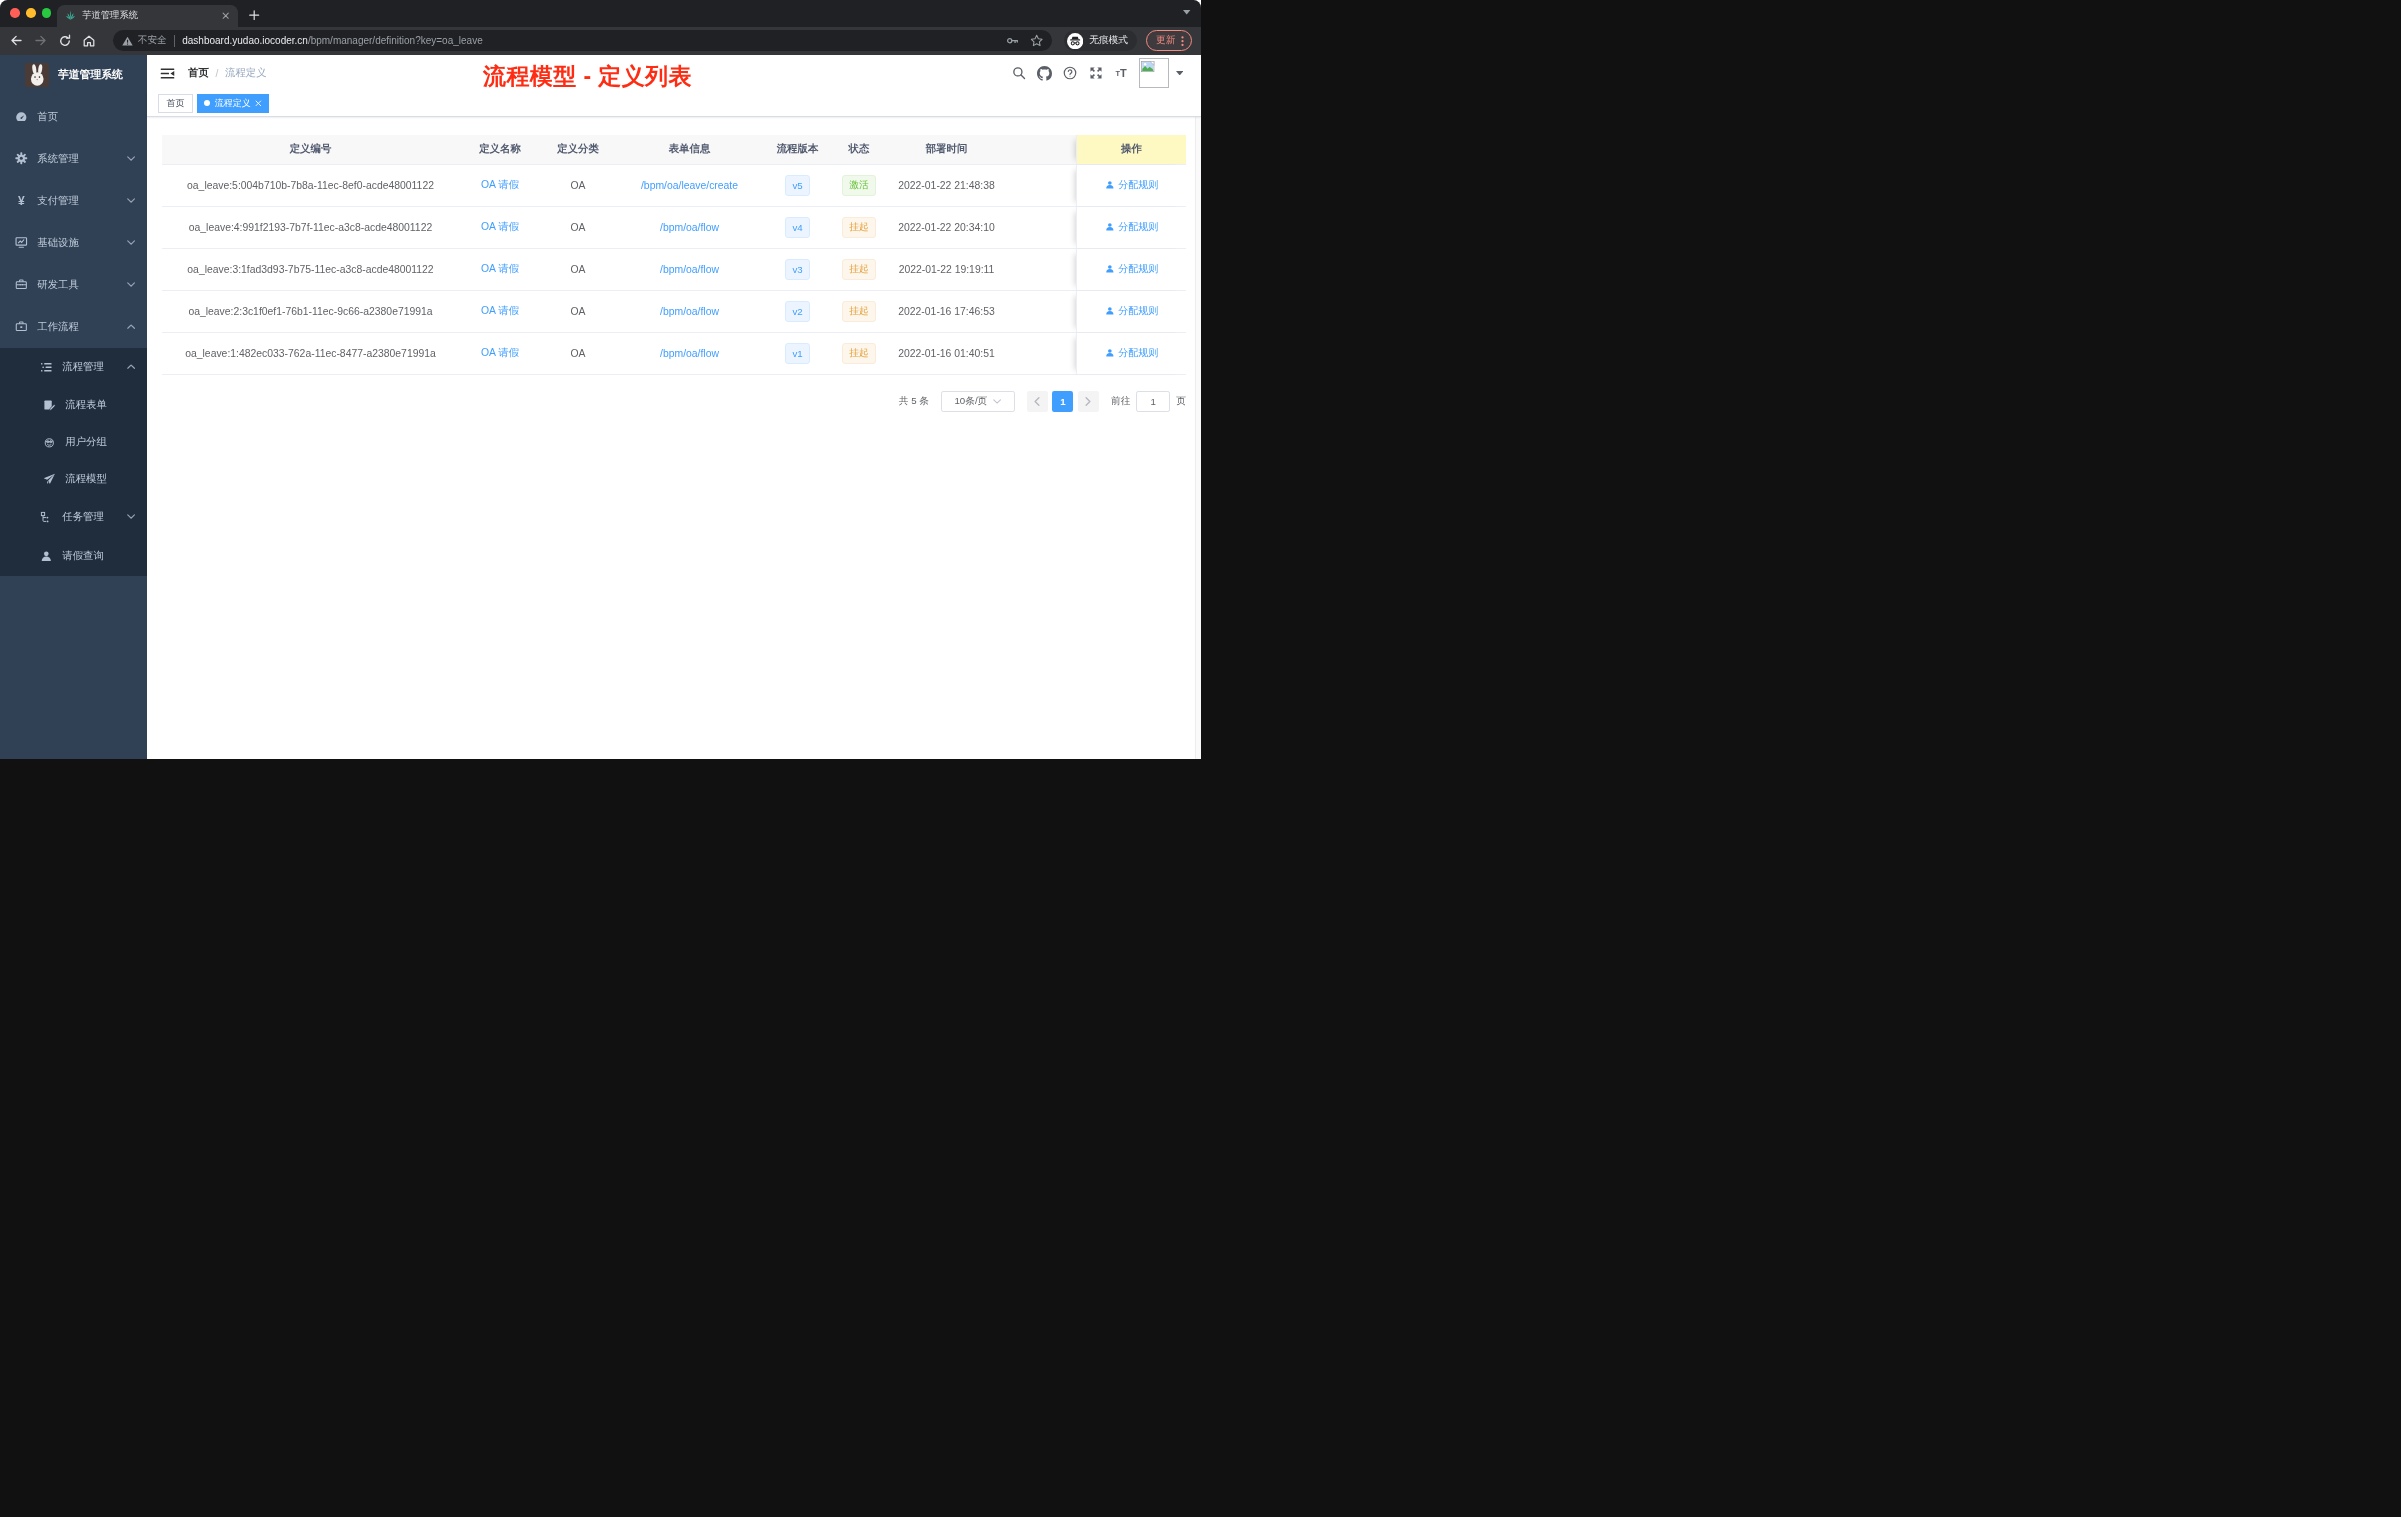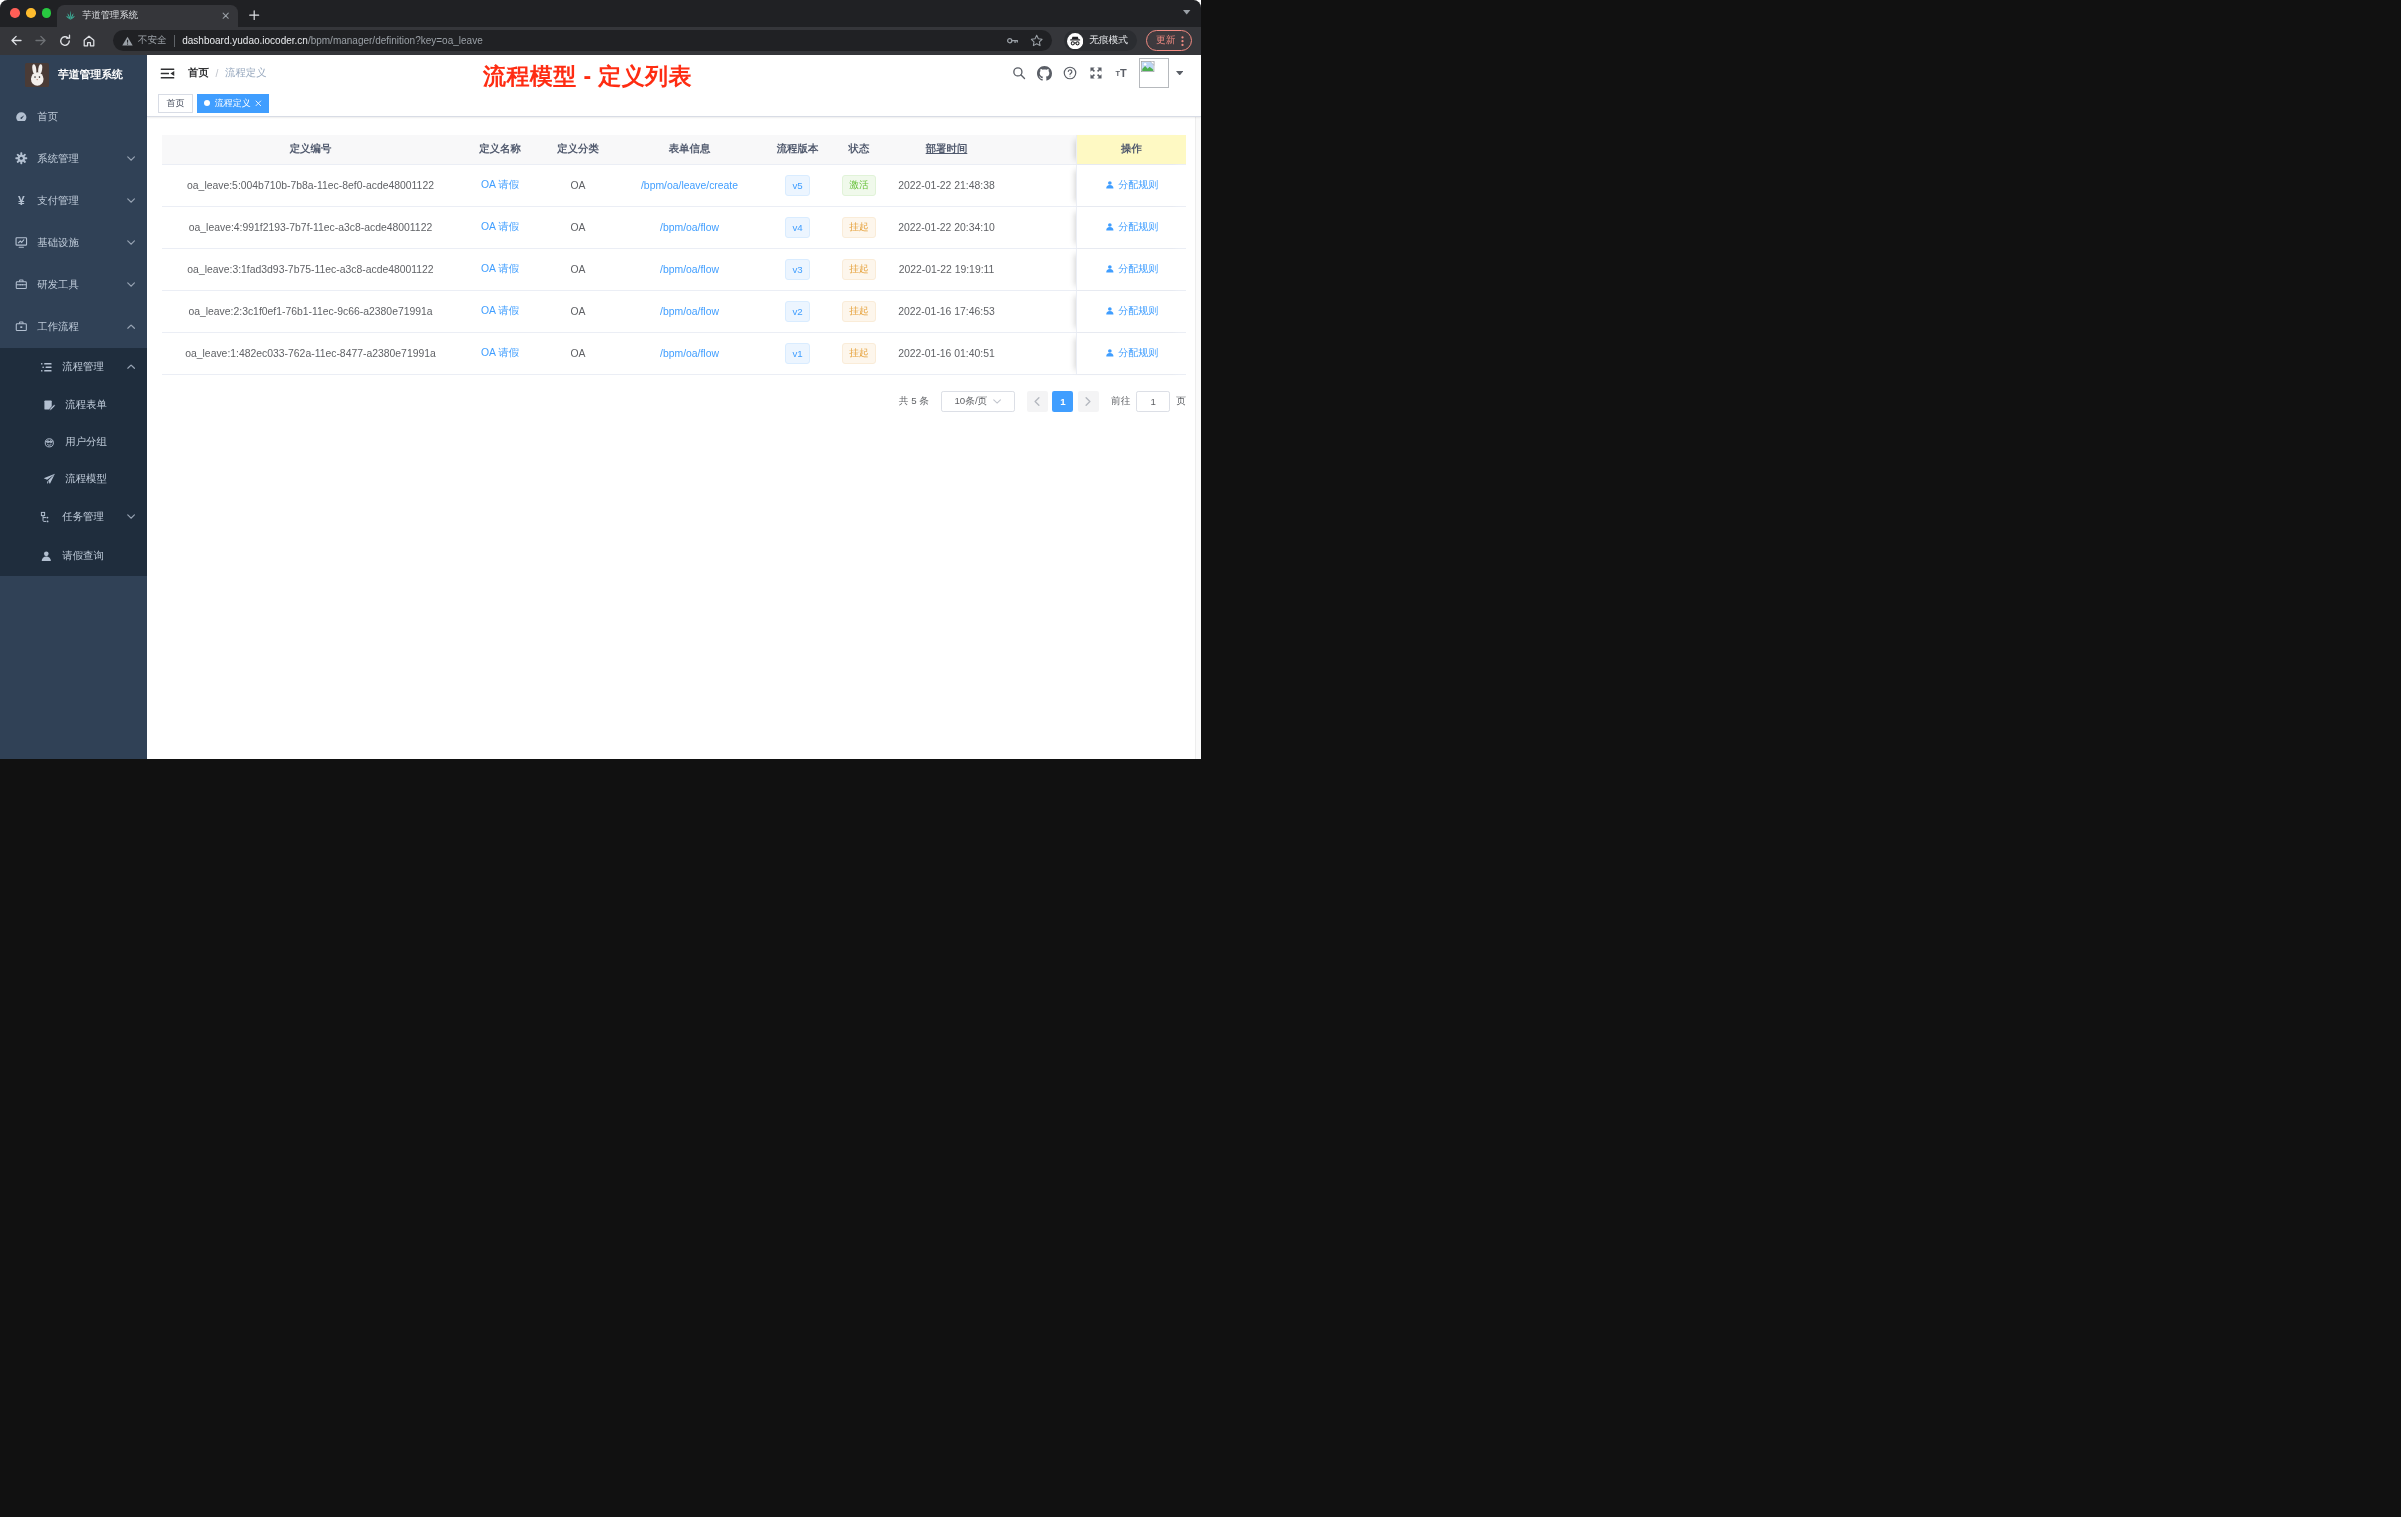--- a/index.html
+++ b/index.html
@@ -505,21 +505,21 @@
       <div class="content">
         <div class="table">
           <div class="thead" id="thead">
               <div class="tr">
                 <div class="cell" style="width: 297px;">定义编号</div>
                 <div class="cell" style="width: 82px;">定义名称</div>
                 <div class="cell" style="width: 74px;">定义分类</div>
                 <div class="cell" style="width: 149px;">表单信息</div>
                 <div class="cell" style="width: 67px;">流程版本</div>
                 <div class="cell" style="width: 56px;">状态</div>
-                <div class="cell" style="width: 119px; text-decoration: underline;">部署时间</div>
+                <div class="cell" style="width: 119px;">部署时间</div>
                 <div class="cell filler"></div>
                 <div class="cell fixed">操作</div>
               </div>
             </div>
           <div class="tbody" id="tbody">
               <div class="tr">
                 <div class="cell" style="width: 297px;">oa_leave:5:004b710b-7b8a-11ec-8ef0-acde48001122</div>
                 <div class="cell" style="width: 82px;">
                   <span class="link">OA 请假</span>
                 </div>

